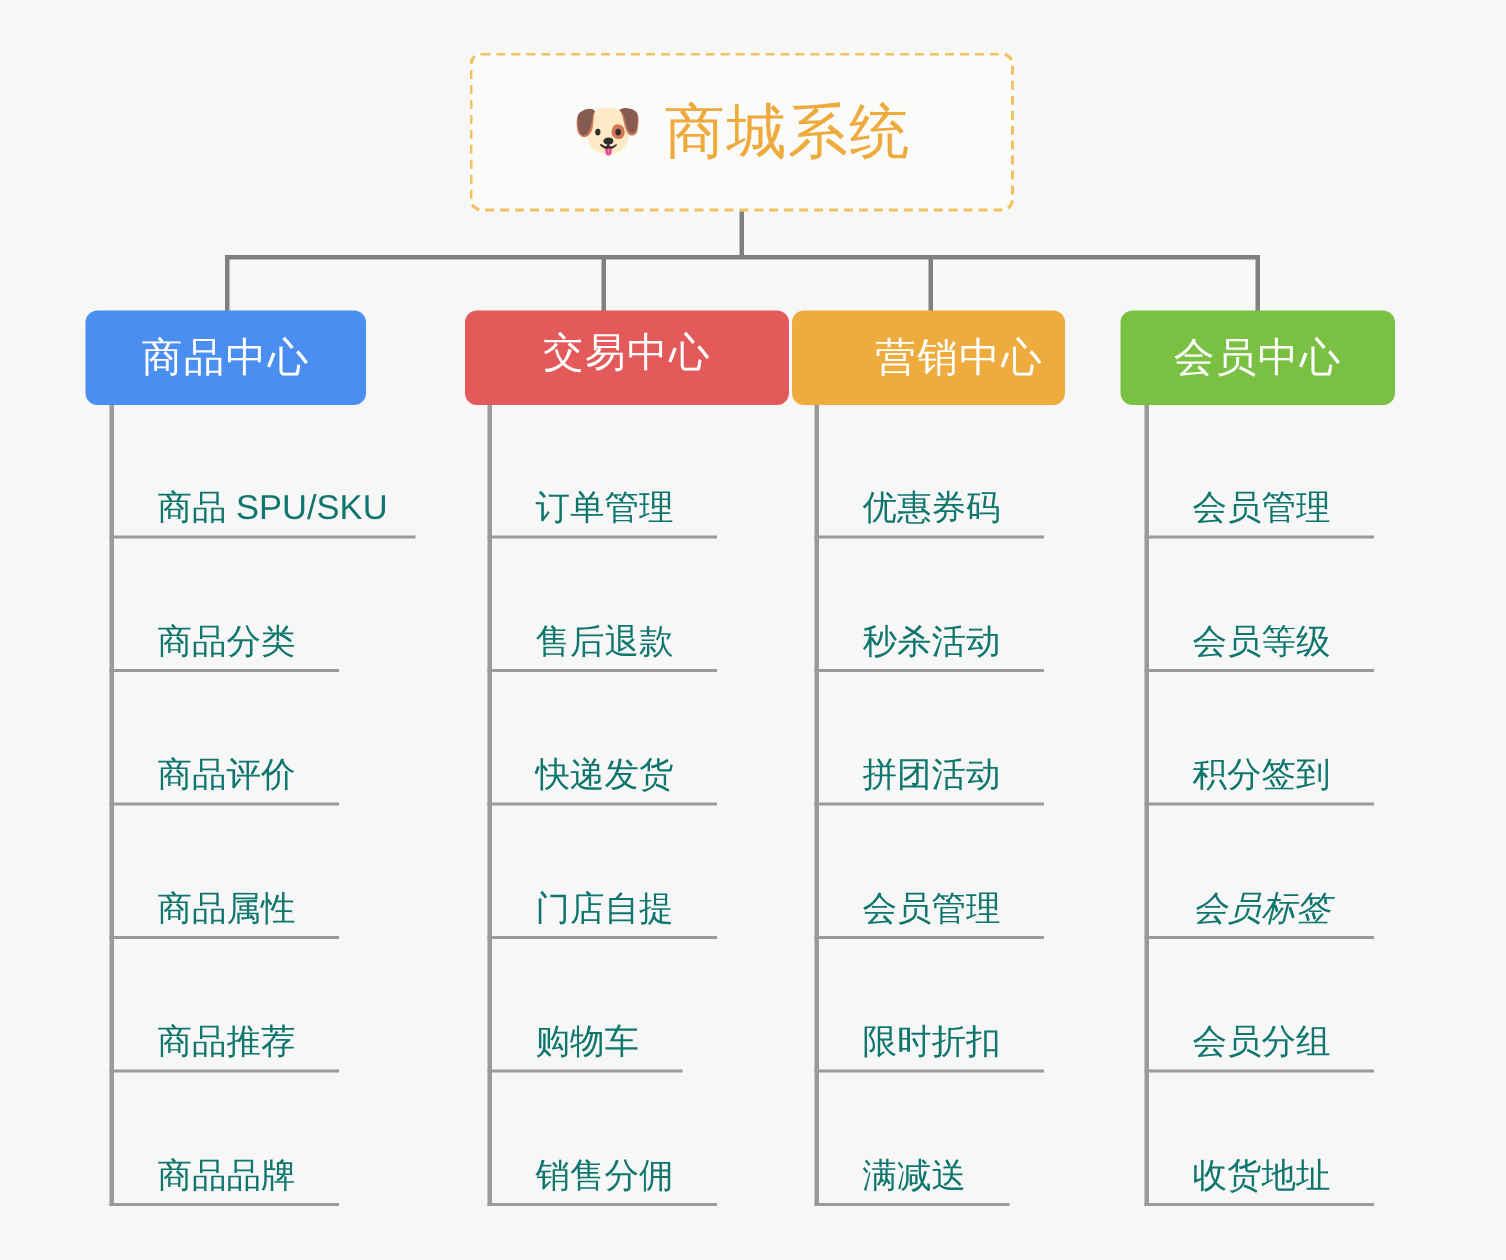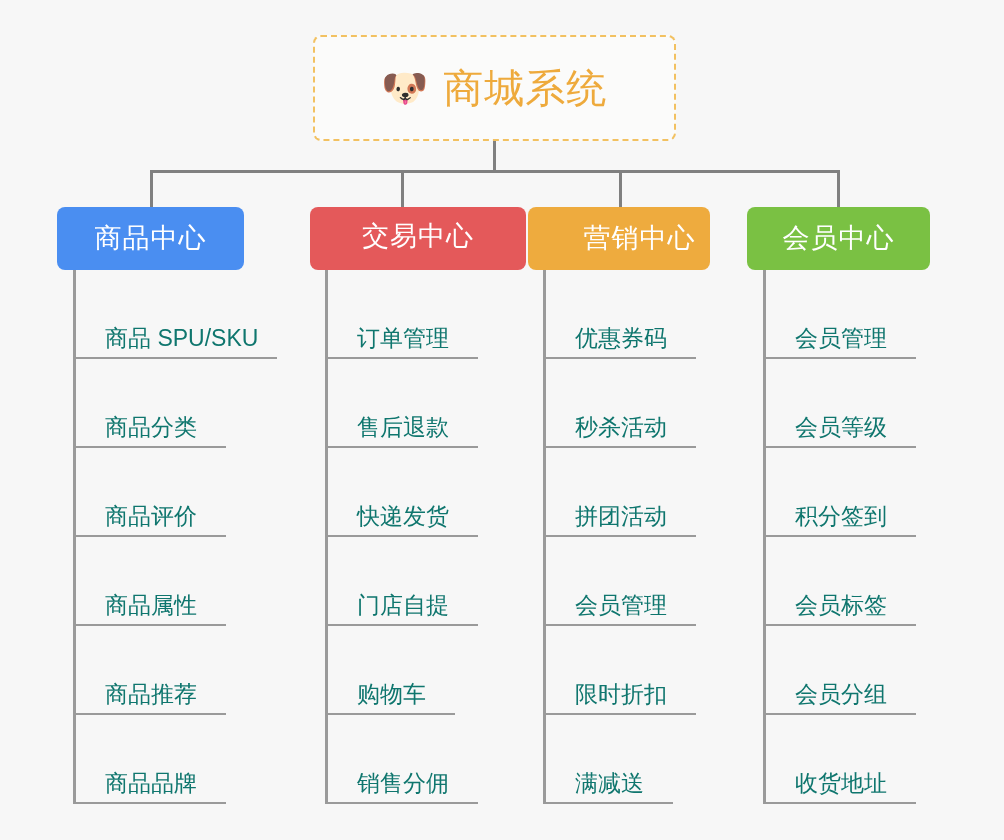--- a/index.html
+++ b/index.html
@@ -209,21 +209,21 @@
     <div class="spine" style="height:534px;"></div>
     <div class="leaf" style="top:0px;   width:153px;">
         <span class="leaf-label">会员管理</span>
       </div>
     <div class="leaf" style="top:89px;  width:153px;">
         <span class="leaf-label">会员等级</span>
       </div>
     <div class="leaf" style="top:178px; width:153px;">
         <span class="leaf-label">积分签到</span>
       </div>
-    <div class="leaf" style="top:267px; width:153px;">
+    <div class="leaf" style="top:267px; width:153px;font-style:italic;">
         <span class="leaf-label">会员标签</span>
       </div>
     <div class="leaf" style="top:356px; width:153px;">
         <span class="leaf-label">会员分组</span>
       </div>
     <div class="leaf" style="top:445px; width:153px;">
         <span class="leaf-label">收货地址</span>
       </div>
   </div>
 

